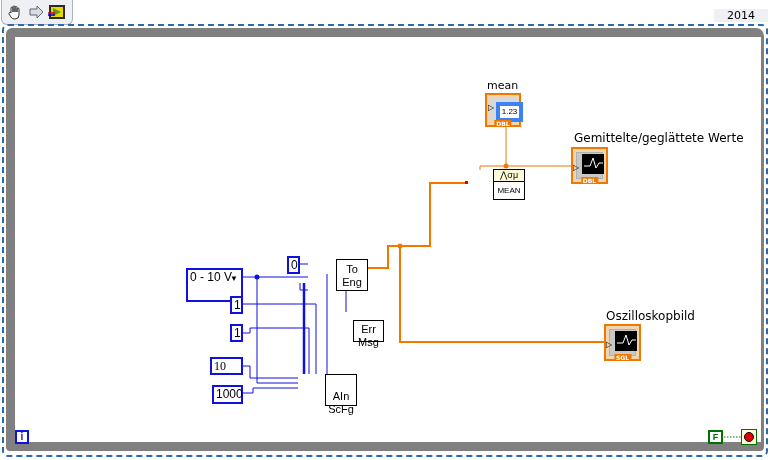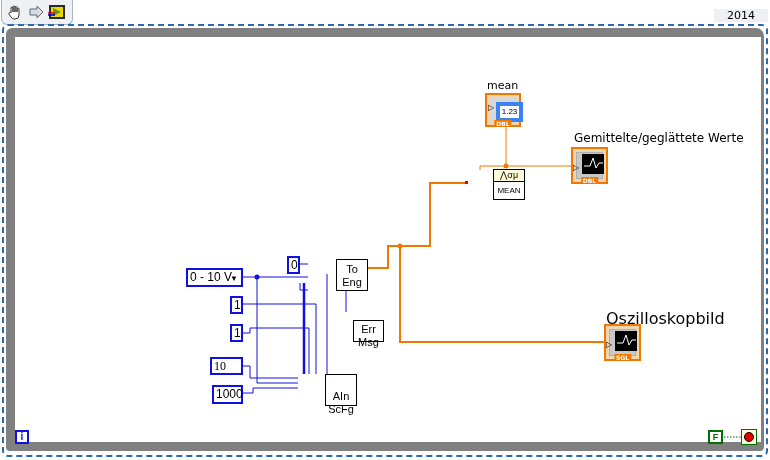--- a/index.html
+++ b/index.html
@@ -75,21 +75,21 @@
   <g fill="none" stroke="#1010e0" stroke-width="2.5">
     <path d="M304 283 V374"></path>
   </g>
   <circle cx="257" cy="277" r="2.5" fill="#1010e0"></circle>
 
   <line x1="724" y1="437" x2="741" y2="437" stroke="#007000" stroke-width="1" stroke-dasharray="1.5,1.5"></line>
 
   <rect x="465" y="181" width="3" height="3" fill="#e00000"></rect>
 </svg>
 
-<div class="const" style="left:186px;top:268px;width:57px;height:19px;">
+<div class="const" style="left:186px;top:268px;width:57px;height:34px;">
   <span>0 - 10 V</span>
   <span style="font-size:8px;position:absolute;right:3px;top:2px;">▼</span>
 </div>
 <div class="const" style="left:287px;top:256px;width:13px;height:18px;"><span>0</span></div>
 <div class="const" style="left:230px;top:296px;width:13px;height:18px;"><span>1</span></div>
 <div class="const" style="left:230px;top:324px;width:13px;height:18px;"><span>1</span></div>
 <div class="const" style="left:210px;top:357px;width:33px;height:18px;font-family:Liberation Serif, serif;"><span>10</span></div>
 <div class="const" style="left:212px;top:385px;width:31px;height:19px;"><span>1000</span></div>
 
 <div class="subvi" style="left:308px;top:259px;width:32px;height:32px;padding-top:3px;">
@@ -121,21 +121,21 @@
 <div class="ind" style="left:571px;top:147px;width:37px;height:37px;">
   <div class="ind-inner"></div>
   <svg width="22" height="20" style="position:absolute;left:9px;top:5px;">
       <rect width="22" height="20" fill="#000"></rect>
       <path d="M2 12 H8 L11 4 L14 14 L17 9 H21" stroke="#fff" fill="none" stroke-width="1"></path>
     </svg>
   <span style="position:absolute;left:0px;top:14px;font-size:8px;">▷</span>
   <div class="tag">DBL</div>
 </div>
 
-<div class="label" style="left:606px;top:309px;font-size:16px;">Oszilloskopbild</div>
+<div class="label" style="left:606px;top:309px;font-size:12px;">Oszilloskopbild</div>
 <div class="ind" style="left:604px;top:324px;width:37px;height:37px;">
   <div class="ind-inner"></div>
   <svg width="22" height="20" style="position:absolute;left:9px;top:5px;">
       <rect width="22" height="20" fill="#000"></rect>
       <path d="M2 12 H8 L11 4 L14 14 L17 9 H21" stroke="#fff" fill="none" stroke-width="1"></path>
     </svg>
   <span style="position:absolute;left:0px;top:14px;font-size:8px;">▷</span>
   <div class="tag">SGL</div>
 </div>
 

